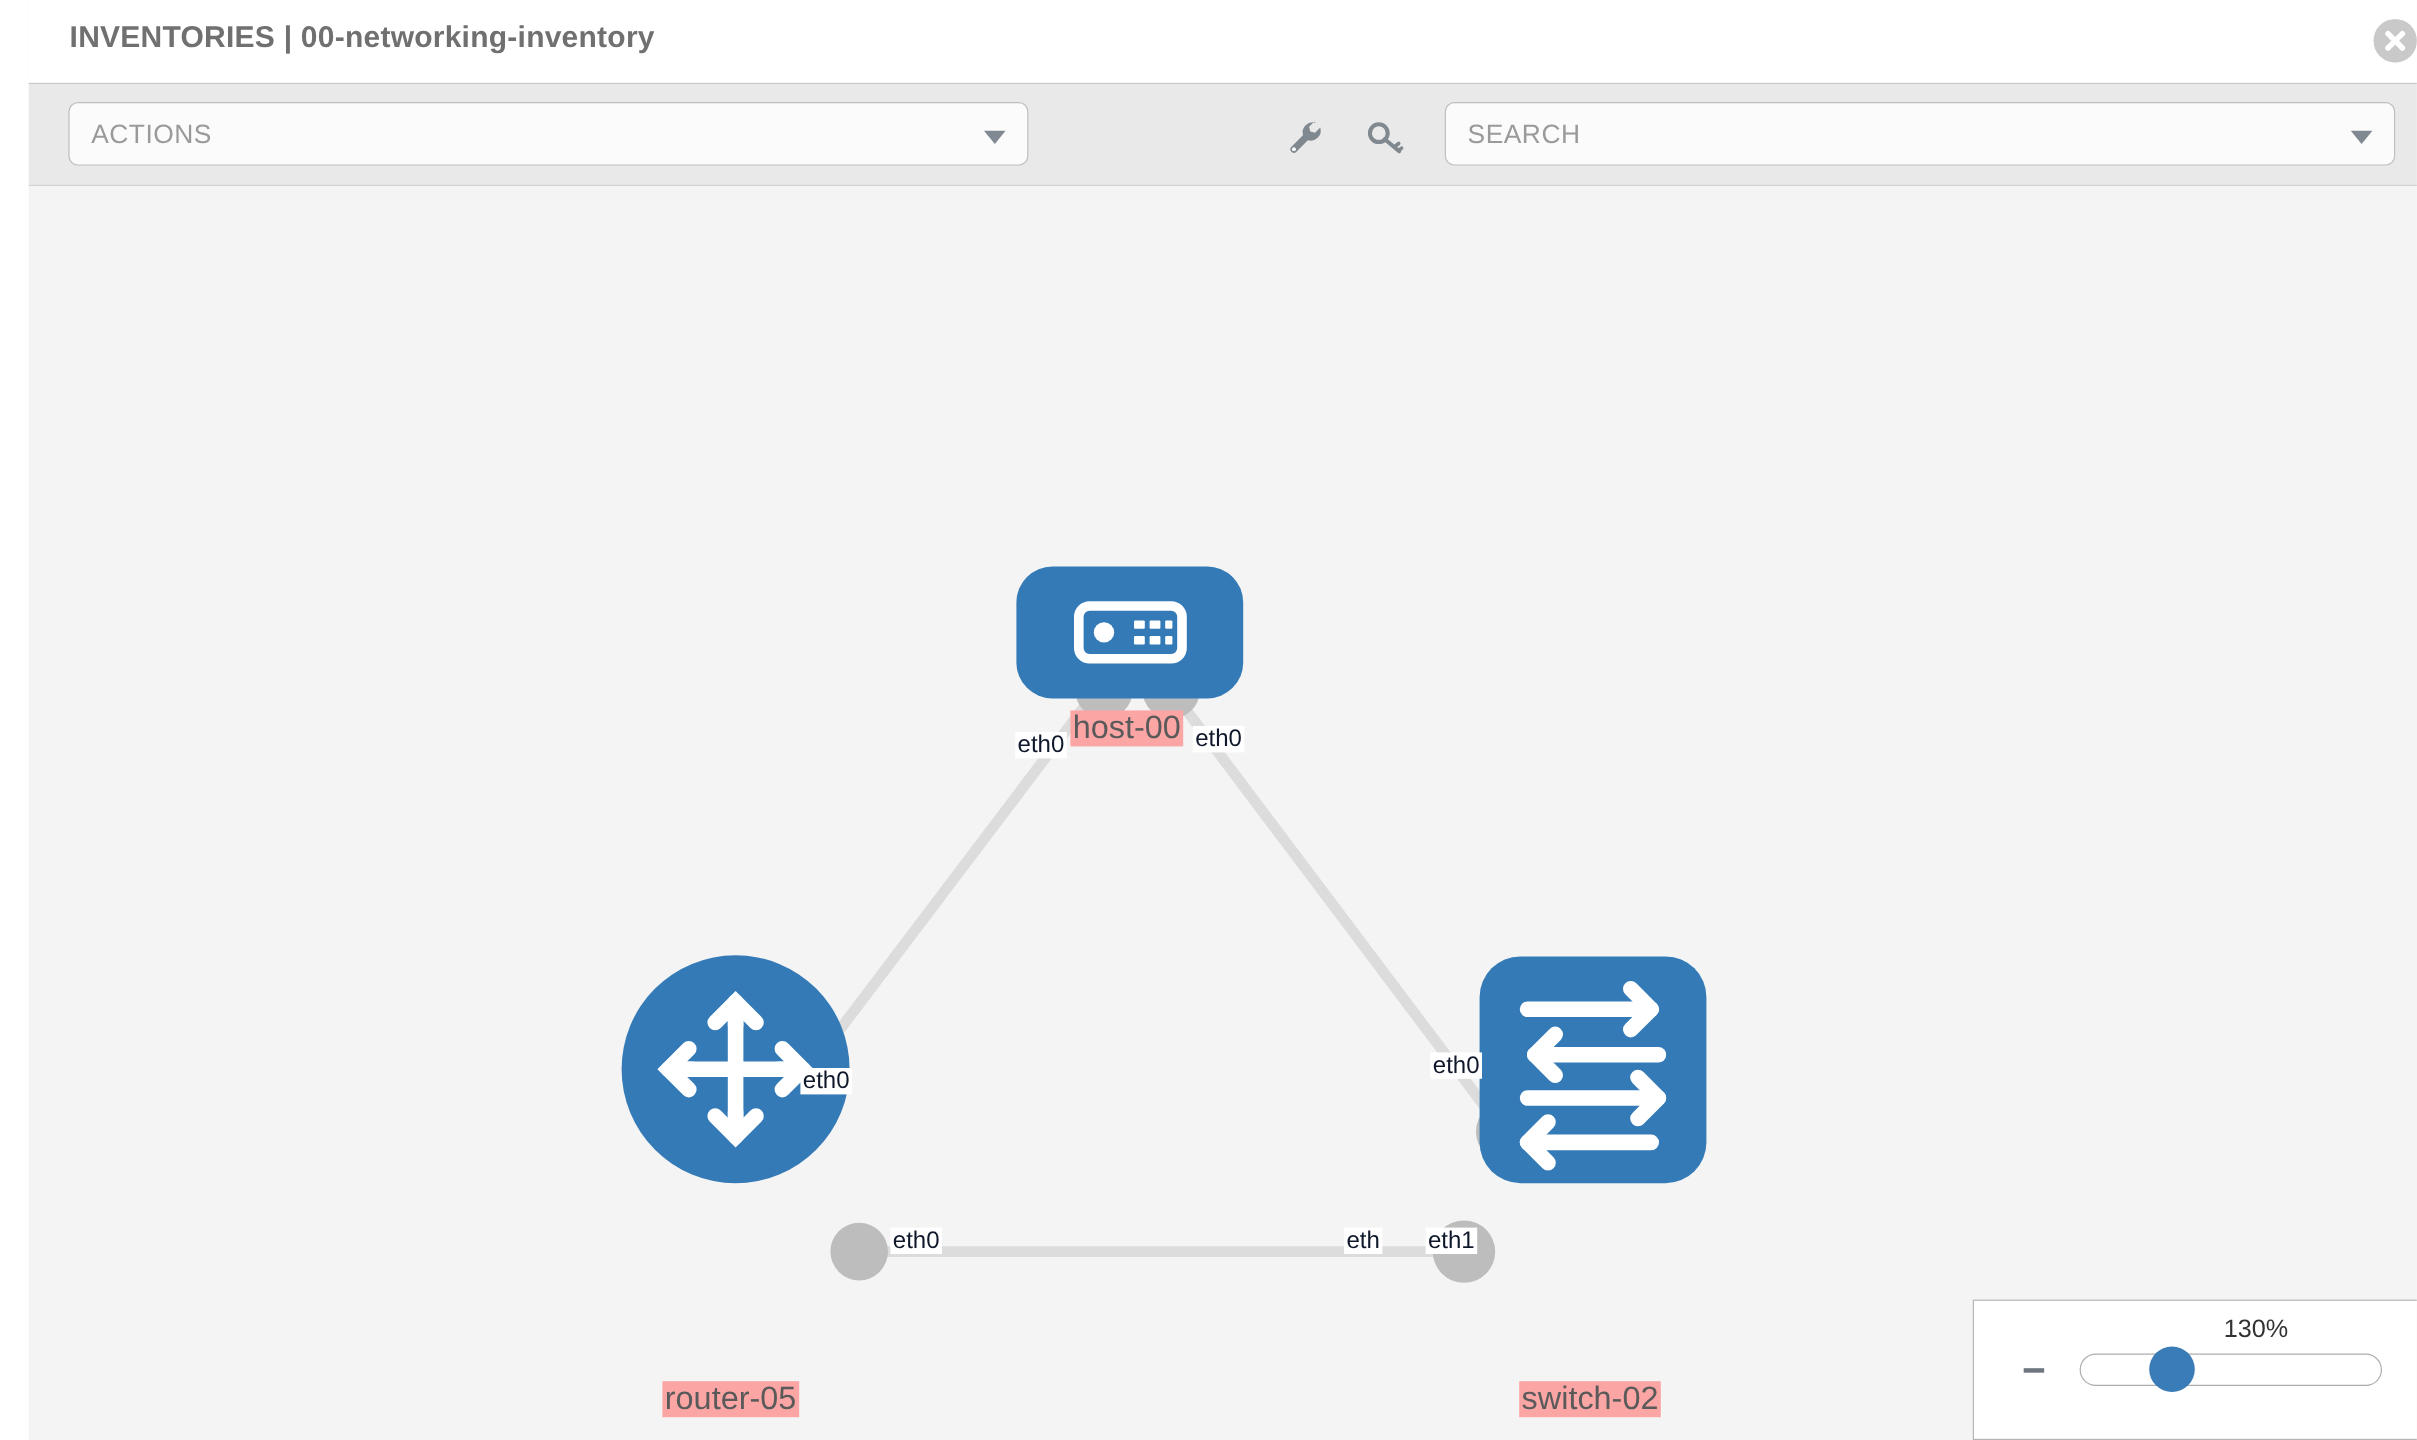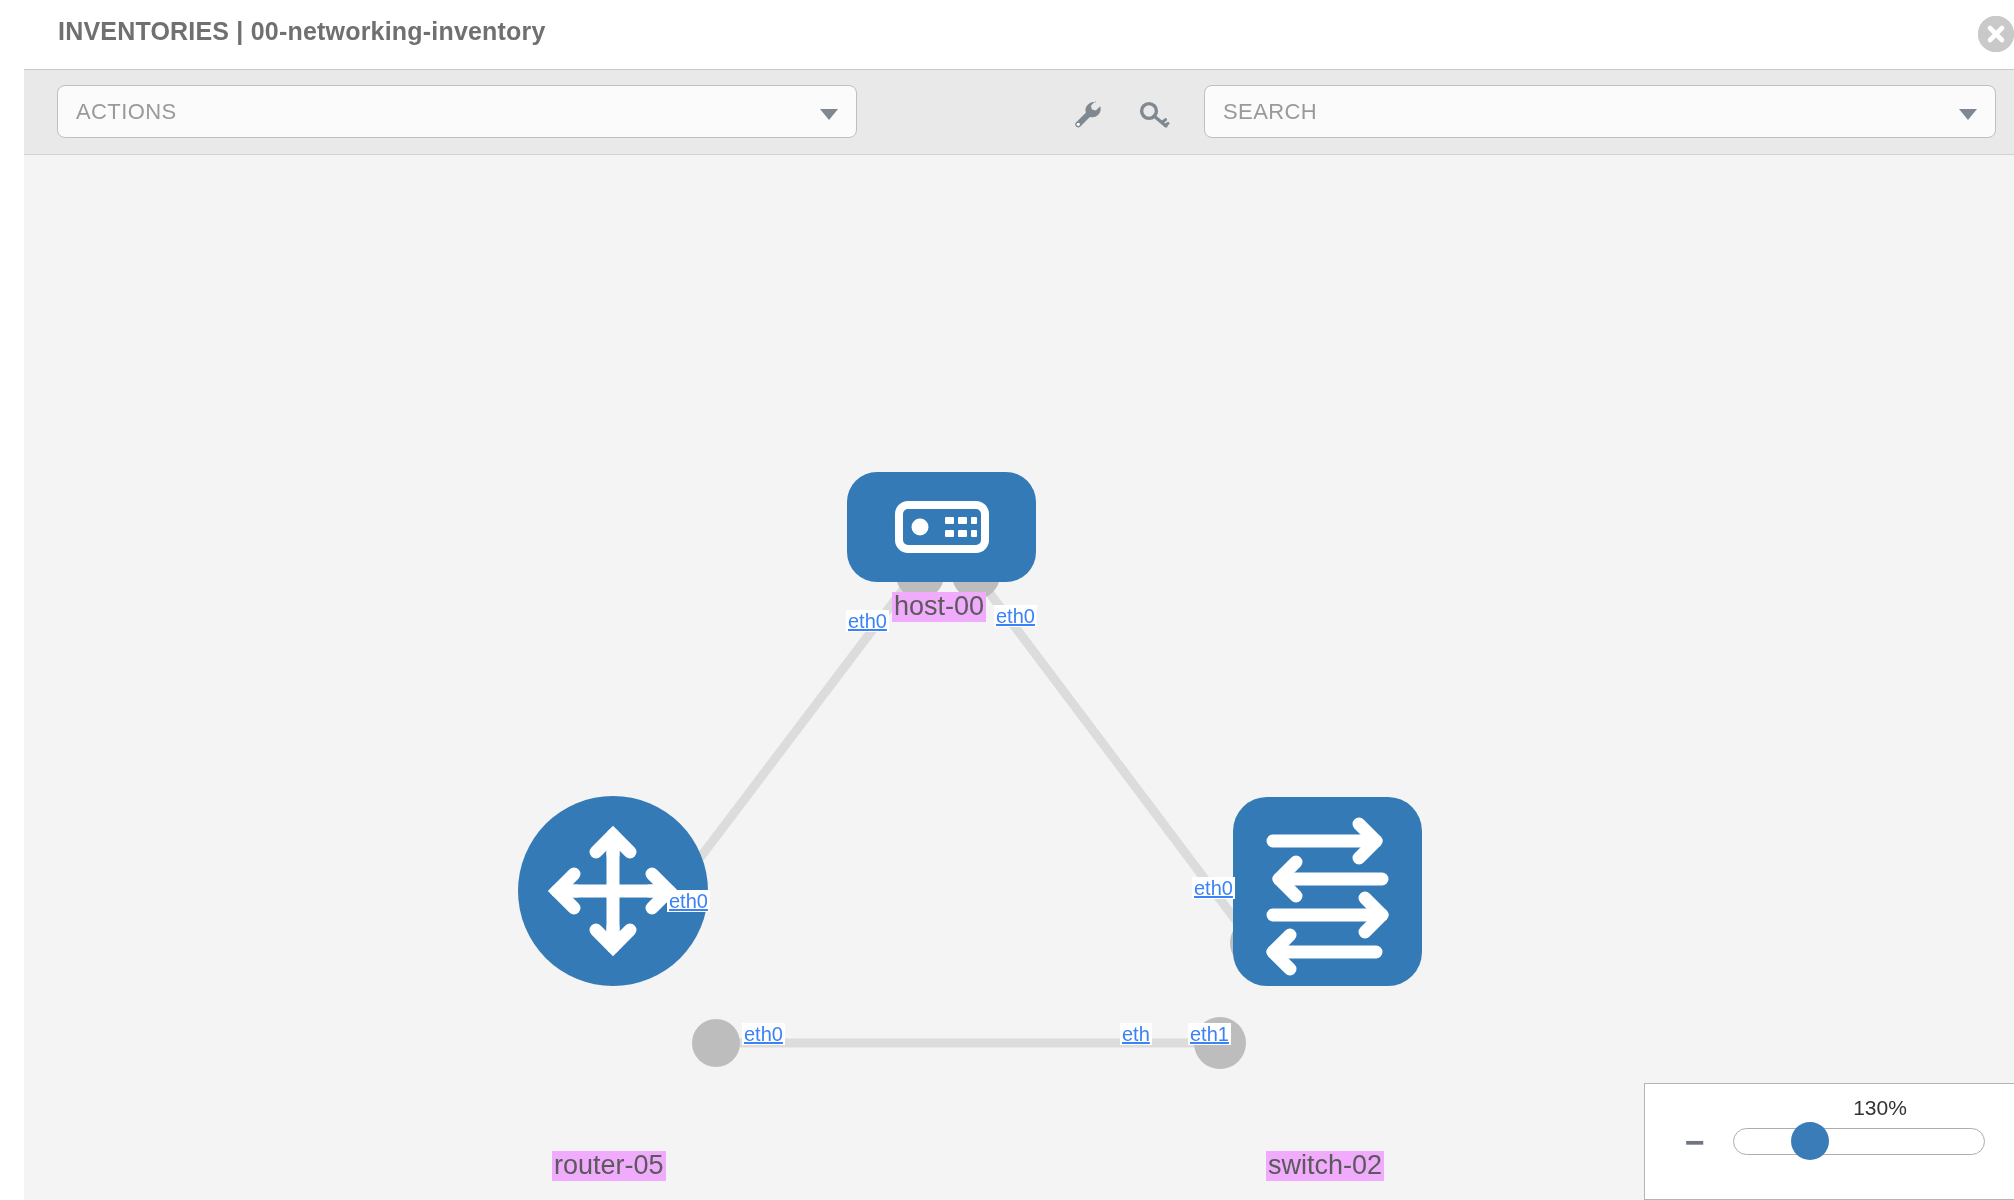--- a/index.html
+++ b/index.html
@@ -112,34 +112,33 @@
     top: 0; left: 0;
     width: 2014px;
     height: 1045px;
   }
 
   
   .node-label {
     position: absolute;
     font-size: 27px;
     color: #5a5a5a;
-    background: #f0abfc;
+    background: #fca5a5;
     white-space: nowrap;
     padding: 0 2px;
     line-height: 1.1;
   }
   .if-label {
     position: absolute;
     font-size: 20px;
-    color: #3b82f6;
+    color: #0f172a;
     background: #ffffff;
     white-space: nowrap;
     padding: 0 2px;
     line-height: 1.1;
-    text-decoration: underline;
   }
 
   
   .zoom-panel {
     position: absolute;
     left: 1620px;
     top: 1083px;
     width: 472px;
     height: 117px;
     background: #ffffff;

